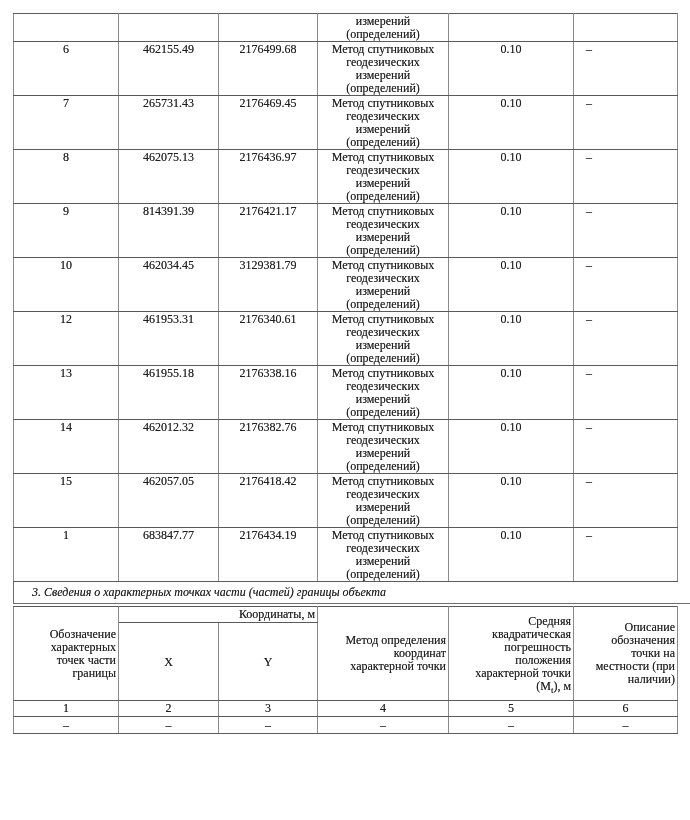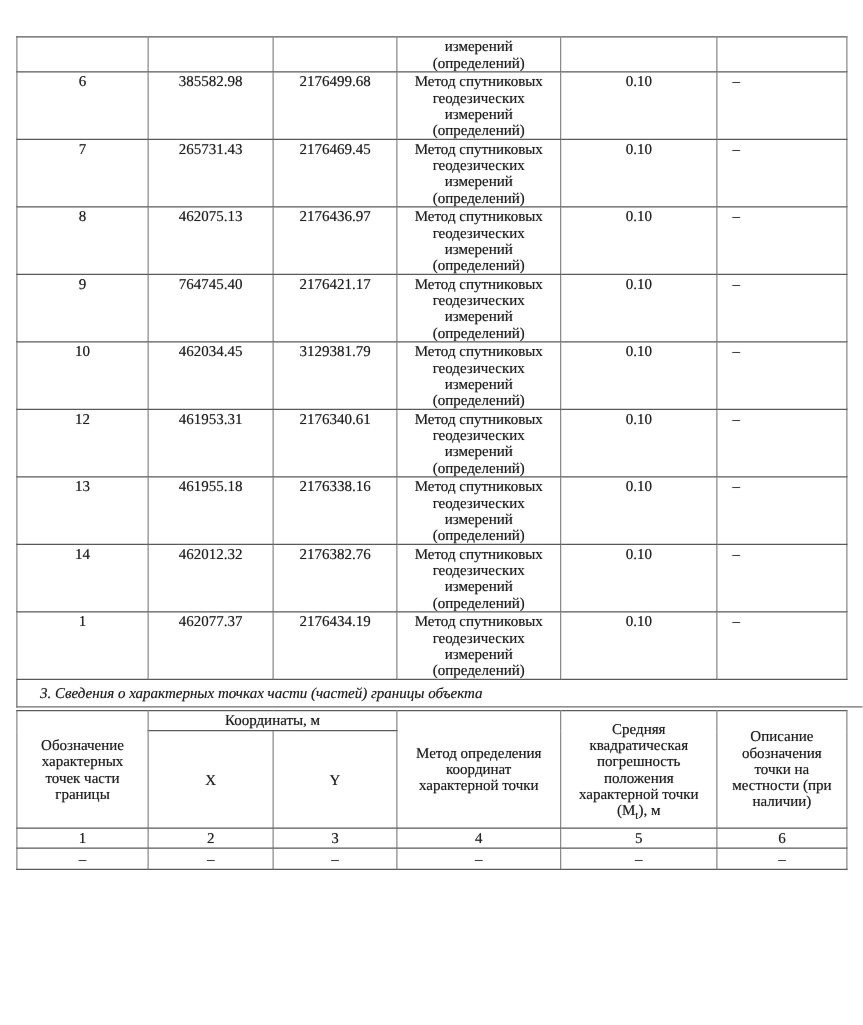--- a/index.html
+++ b/index.html
@@ -2,21 +2,21 @@
 <html><head>
 <meta charset="utf-8">
 <style>
   html,body{margin:0;padding:0;}
   body{
     width:690px;height:820px;background:#ffffff;
     font-family:"Liberation Serif","DejaVu Serif",serif;
     color:#1f1f1f;
     -webkit-font-smoothing:antialiased;
   }
-  .page{padding:13px 0 0 13px;margin-top:16px;}
+  .page{padding:13px 0 0 13px;}
   table{border-collapse:collapse;table-layout:fixed;width:664px;}
   td{
     border-left:1px solid #8a8a8a;border-right:1px solid #8a8a8a;
     border-top:1px solid #5a5a5a;border-bottom:1px solid #5a5a5a;
     vertical-align:top;text-align:center;
     font-size:12px;line-height:13px;
     padding:1px 2px 0 2px;overflow:hidden;
     text-shadow:0 0 0.6px rgba(40,40,40,.65);
   }
   .t1 .cont td{height:25px;}
@@ -26,21 +26,21 @@
   .section-row{
     width:679px;box-sizing:border-box;
     border:1px solid #6e6e6e;border-top:none;
     font-size:12px;line-height:14px;
     padding:3px 4px 4px 18px;
     text-shadow:0 0 0.6px rgba(40,40,40,.65);
     font-style:italic;
   }
   .t2{margin-top:2px;}
   .t2 td{vertical-align:middle;}
-  .t2 .coords-hdr td{height:12px;padding:1px 2px;}
+  .t2 .coords-hdr td{height:12px;padding:1px 2px;text-align:right;}
   .t2 .hdr-main td{height:76px;}
   .t2 .nums td{height:12px;padding:1px 2px;}
   .t2 .dashes td{height:14px;padding:1px 2px;}
   sub{font-size:9px;line-height:0;}
 </style>
 </head>
 <body>
 
 <div class="page">
 
@@ -58,21 +58,21 @@
         <td></td>
         <td></td>
         <td></td>
         <td class="pre">измерений
 (определений)</td>
         <td></td>
         <td></td>
       </tr>
       <tr class="dr">
         <td>6</td>
-        <td>385582.98</td>
+        <td>462155.49</td>
         <td>2176499.68</td>
         <td class="pre">Метод спутниковых
 геодезических
 измерений
 (определений)</td>
         <td>0.10</td>
         <td class="desc">–</td>
       </tr>
       <tr class="dr">
         <td>7</td>
@@ -91,21 +91,21 @@
         <td>2176436.97</td>
         <td class="pre">Метод спутниковых
 геодезических
 измерений
 (определений)</td>
         <td>0.10</td>
         <td class="desc">–</td>
       </tr>
       <tr class="dr">
         <td>9</td>
-        <td>764745.40</td>
+        <td>814391.39</td>
         <td>2176421.17</td>
         <td class="pre">Метод спутниковых
 геодезических
 измерений
 (определений)</td>
         <td>0.10</td>
         <td class="desc">–</td>
       </tr>
       <tr class="dr">
         <td>10</td>
@@ -145,22 +145,33 @@
         <td>462012.32</td>
         <td>2176382.76</td>
         <td class="pre">Метод спутниковых
 геодезических
 измерений
 (определений)</td>
         <td>0.10</td>
         <td class="desc">–</td>
       </tr>
       <tr class="dr">
+        <td>15</td>
+        <td>462057.05</td>
+        <td>2176418.42</td>
+        <td class="pre">Метод спутниковых
+геодезических
+измерений
+(определений)</td>
+        <td>0.10</td>
+        <td class="desc">–</td>
+      </tr>
+      <tr class="dr">
         <td>1</td>
-        <td>462077.37</td>
+        <td>683847.77</td>
         <td>2176434.19</td>
         <td class="pre">Метод спутниковых
 геодезических
 измерений
 (определений)</td>
         <td>0.10</td>
         <td class="desc">–</td>
       </tr>
     </tbody>
   </table>

